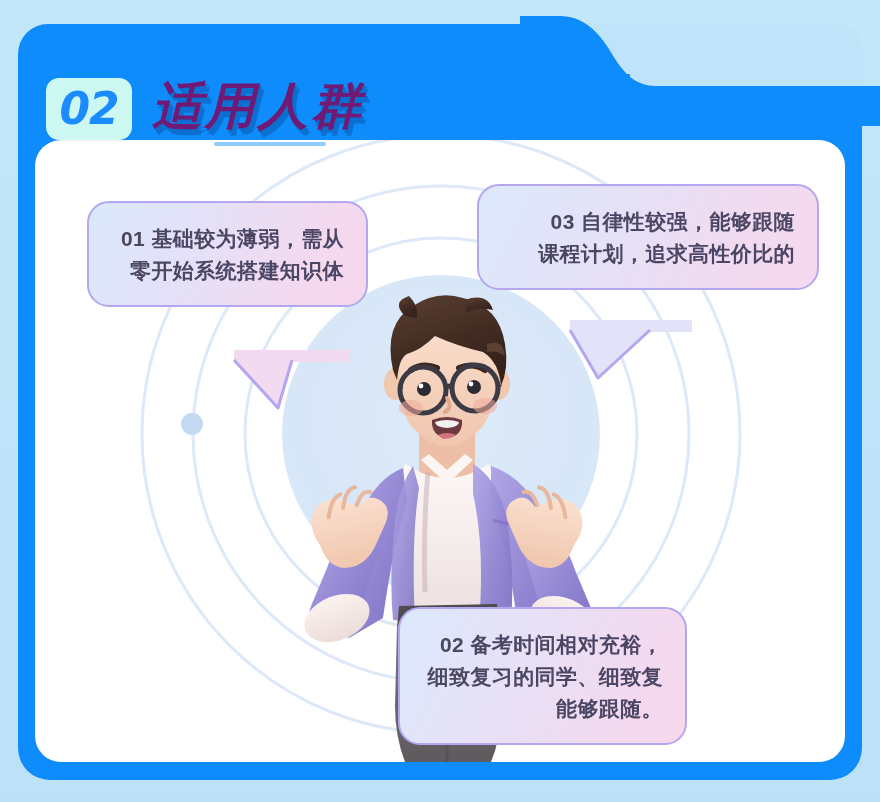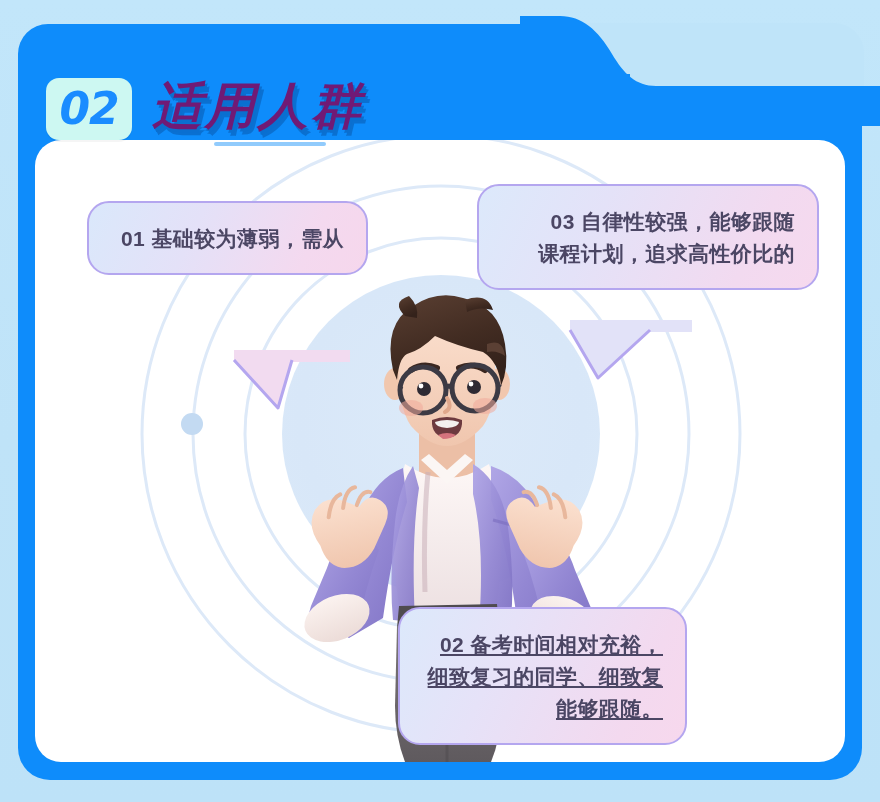--- a/index.html
+++ b/index.html
@@ -204,21 +204,20 @@
     top: 201px;
     width: 281px;
     background: linear-gradient(115deg, #dae8fb 0%, #e4e1f8 38%, #f4d9ef 78%, #f6d7ec 100%);
     margin-left: 29px;
   }
   .bubble-2 {
     left: 398px;
     top: 607px;
     width: 289px;
     background: linear-gradient(115deg, #dce9fb 0%, #e6e2f8 35%, #f3d9ef 80%, #f7d8ed 100%);
-    text-decoration: underline;
   }
   .bubble-3 {
     left: 477px;
     top: 184px;
     width: 342px;
     background: linear-gradient(115deg, #dce9fb 0%, #e4e2f8 35%, #f2daf0 78%, #f6d9ee 100%);
   }
 
   .tail {
     position: absolute;
@@ -378,20 +377,21 @@
 
       <path d="M145,132 Q160,126 175,132 Q176,148 160,150 Q144,148 145,132 Z" fill="#6d3a3f"></path>
       <path d="M148,134 Q160,130 172,134 Q172,139 160,140 Q148,139 148,134 Z" fill="#f3f0ef"></path>
       <path d="M151,147 Q160,143 169,147 Q164,151 156,151 Z" fill="#d4737d"></path>
     </svg>
 
   </div>
 
   <div class="bubble bubble-1">
     <div class="line">01 基础较为薄弱，需从</div>
+    <div class="line">零开始系统搭建知识体</div>
   </div>
   <svg class="tail" style="left:232px; top:348px; width:120px; height:70px;" viewBox="0 0 120 70" xmlns="http://www.w3.org/2000/svg">
     <path d="M2,2 L2,14 L46,60 L60,14 L118,14 L118,2 Z" fill="#f2dbf0" stroke="none"></path>
     <path d="M2,12 L46,60 L60,12" fill="none" stroke="#b4a6ef" stroke-width="3" stroke-linejoin="round"></path>
   </svg>
 
   <div class="bubble bubble-3">
     <div class="line">03 自律性较强，能够跟随</div>
     <div class="line">课程计划，追求高性价比的</div>
   </div>

